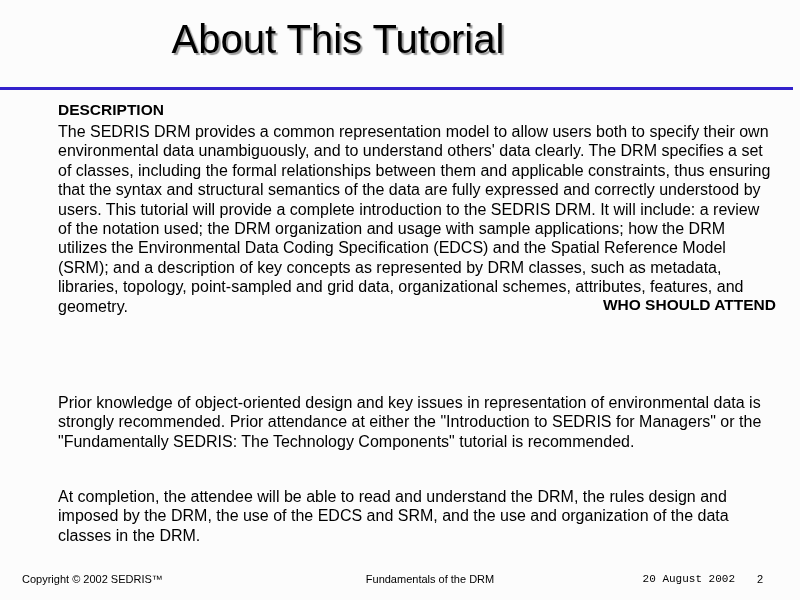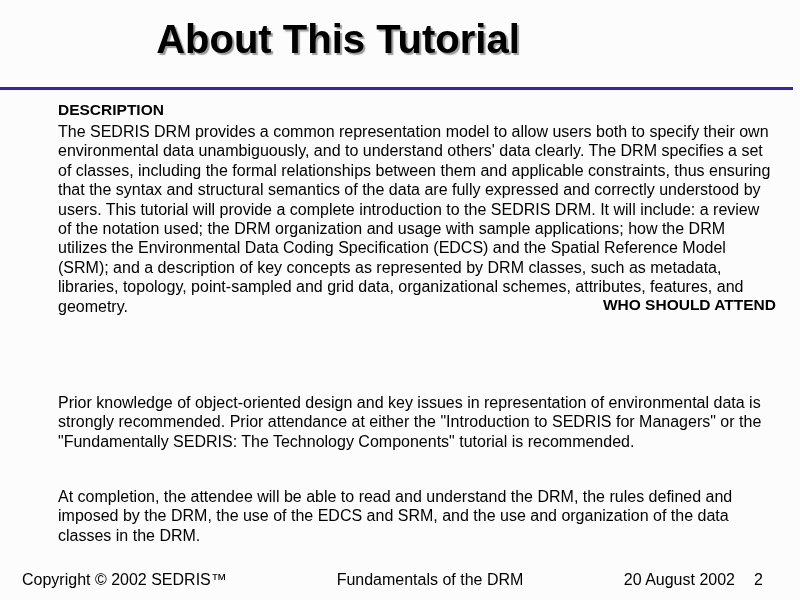--- a/index.html
+++ b/index.html
@@ -24,21 +24,21 @@
     inset: 0;
   }
   .slide-title {
     position: absolute;
     top: 16px;
     left: 0;
     width: 676px;
     margin: 0;
     text-align: center;
     font-size: 40px;
-    font-weight: bold;
+    font-weight: normal;
     line-height: 46px;
     letter-spacing: 0px;
     color: var(--text);
     text-shadow: 2px 2px 1px var(--title-shadow);
   }
   .divider {
     position: absolute;
     top: 87px;
     left: 0;
     width: 793px;
@@ -71,40 +71,41 @@
     margin: 0;
     font-size: 16px;
     line-height: 19.4px;
   }
   .footer {
     position: absolute;
     top: 572px;
     left: 0;
     width: 800px;
     height: 20px;
-    font-size: 16px;
+    font-size: 11px;
     line-height: 15px;
   }
   .footer-left {
     position: absolute;
     left: 22px;
     top: 0;
   }
   .footer-center {
     position: absolute;
     left: 0;
     top: 0;
     width: 100%;
     padding-left: 60px;
     text-align: center;
   }
   .footer-date {
     position: absolute;
     right: 65px;
     top: 0;
+    font-family: Liberation Mono, monospace;
   }
   .footer-page {
     position: absolute;
     right: 37px;
     top: 0;
   }
 </style>
 </head>
 <body>
 
@@ -123,21 +124,21 @@
 
     <section class="section sec-1">
       <h2 class="section-heading">WHO SHOULD ATTEND</h2>
     </section>
 
     <section class="section sec-2">
       <p class="section-body">Prior knowledge of object-oriented design and key issues in representation of environmental data is strongly recommended. Prior attendance at either the "Introduction to SEDRIS for Managers" or the "Fundamentally SEDRIS: The Technology Components" tutorial is recommended.</p>
     </section>
 
     <section class="section sec-3">
-      <p class="section-body">At completion, the attendee will be able to read and understand the DRM, the rules defined and imposed by the DRM, the use of the EDCS and SRM, and the use and organization of the data classes in the DRM.</p>
+      <p class="section-body">At completion, the attendee will be able to read and understand the DRM, the rules design and imposed by the DRM, the use of the EDCS and SRM, and the use and organization of the data classes in the DRM.</p>
     </section>
 
   </main>
 
   <footer class="footer">
     <span class="footer-left">Copyright © 2002 SEDRIS™</span>
     <span class="footer-center">Fundamentals of the DRM</span>
     <span class="footer-date">20 August 2002</span>
     <span class="footer-page">2</span>
   </footer>

